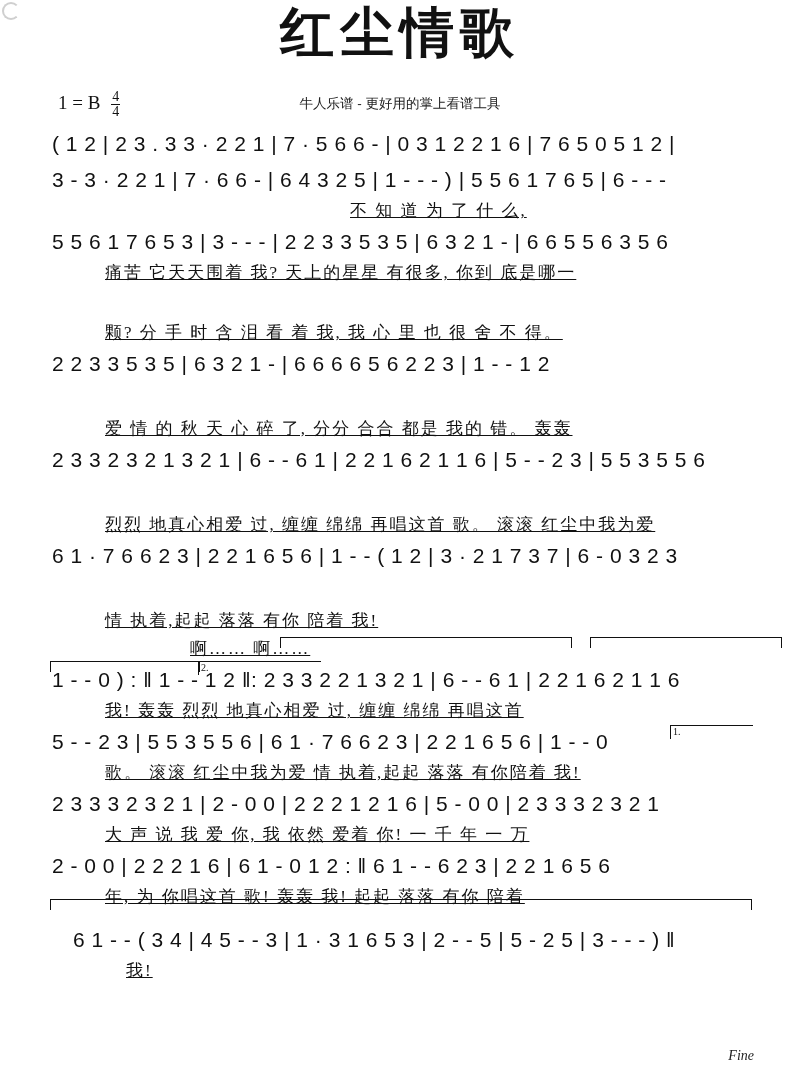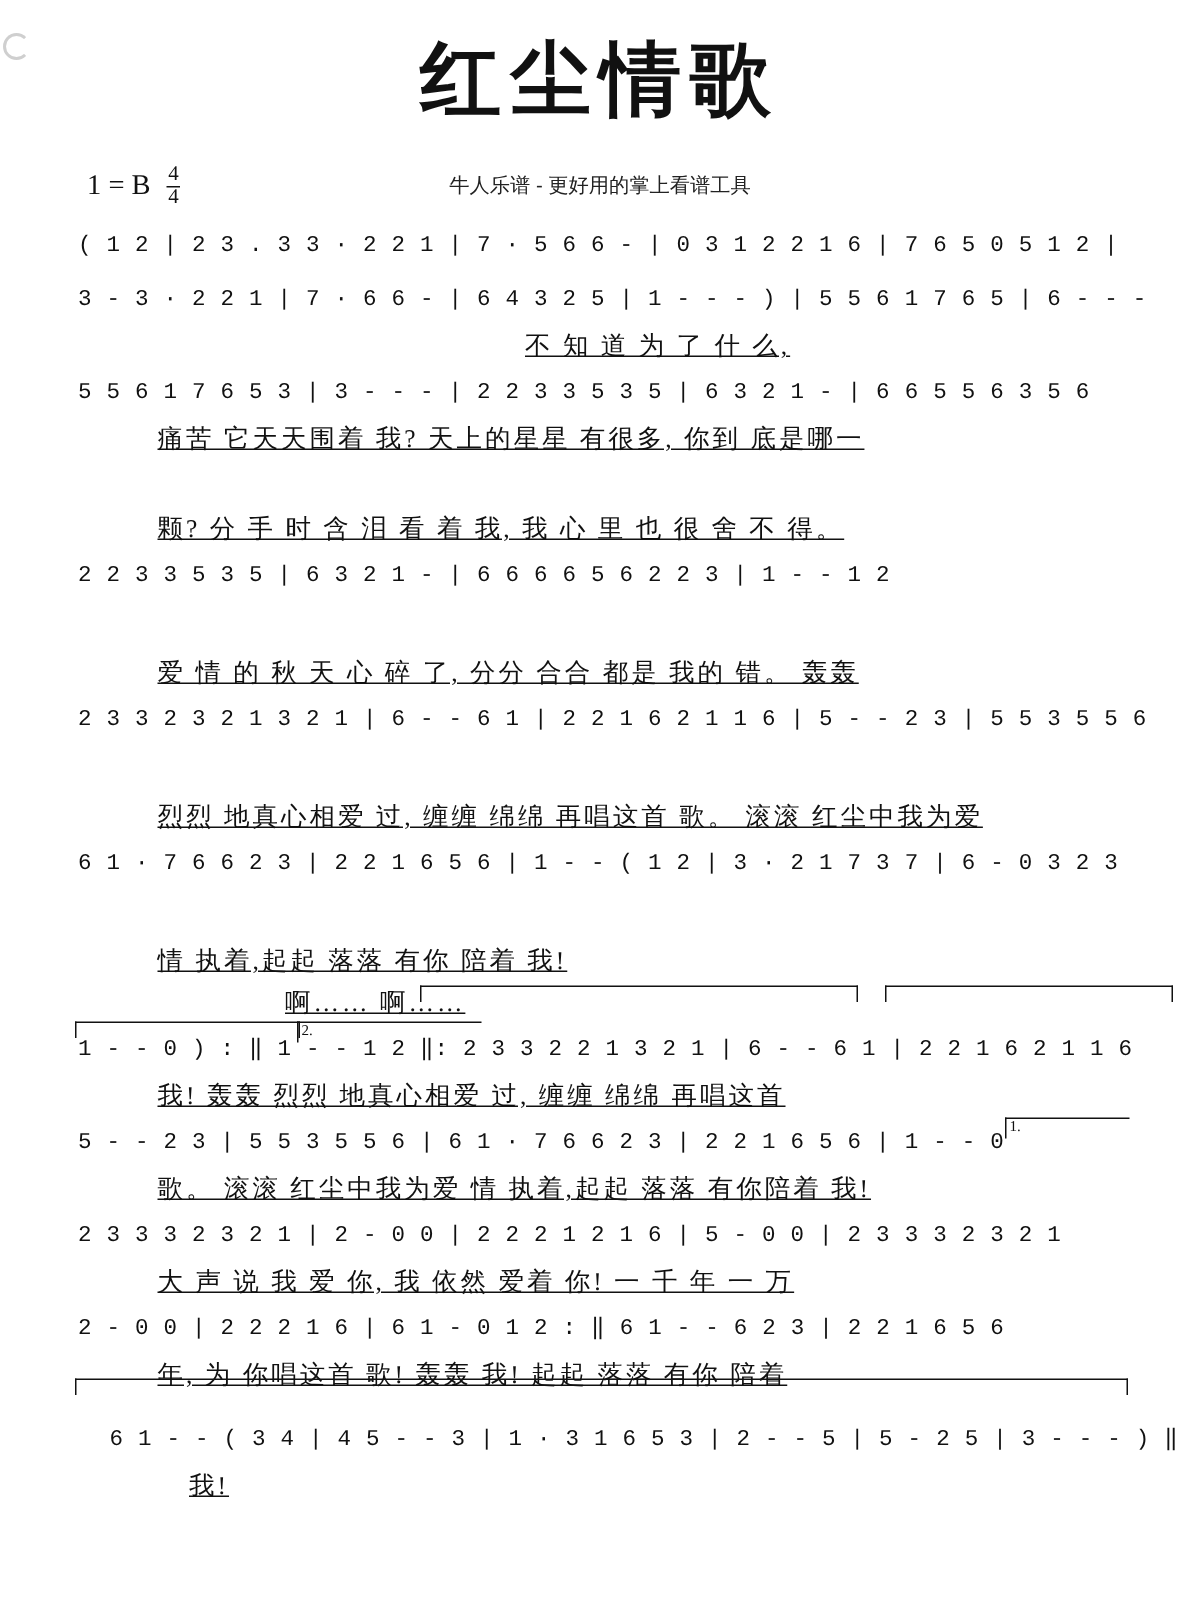--- a/index.html
+++ b/index.html
@@ -41,21 +41,21 @@
     border: 2px solid #cfcfcf;
     border-radius: 50%;
     border-right-color: transparent;
   }
   .title {
     text-align: center;
     font-family: "Liberation Serif", serif;
     font-size: 54px;
     font-weight: bold;
     letter-spacing: 6px;
-    margin: 20px 0 0 0;
+    margin: 0 0 0 0;
     padding-top: 4px;
     line-height: 1.1;
   }
   .meta-row {
     position: relative;
     height: 44px;
     margin-top: 18px;
   }
   .key-sig {
     position: absolute;
@@ -88,22 +88,22 @@
     font-family: "Liberation Sans", sans-serif;
     color: #222;
     white-space: nowrap;
   }
   
   .system {
     position: relative;
     margin-top: 2px;
   }
   .notes {
-    font-family: Liberation Mono, monospace;
-    font-size: 15px;
+    font-family: Liberation Sans, sans-serif;
+    font-size: 21px;
     letter-spacing: 0.5px;
     white-space: nowrap;
     line-height: 30px;
     height: 34px;
     padding-left: 2px;
   }
   .lyrics {
     font-family: "Liberation Serif", serif;
     font-size: 17px;
     letter-spacing: 2px;

